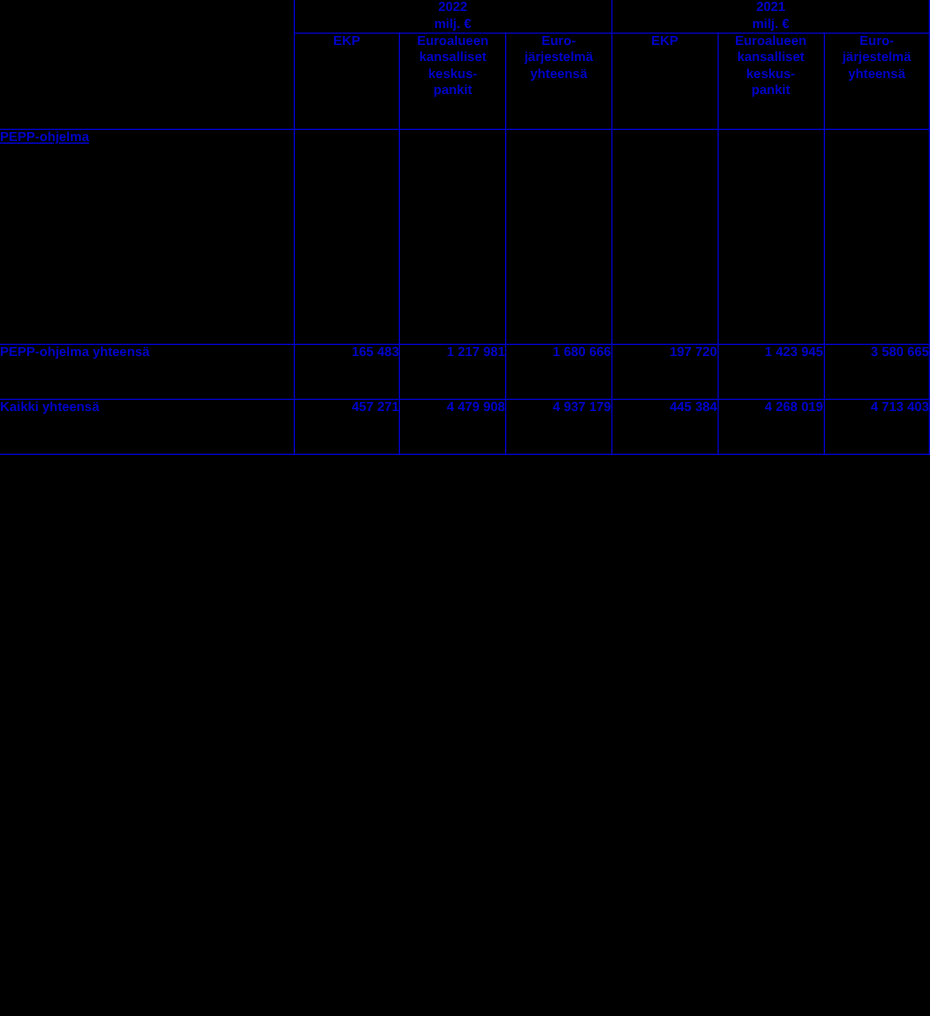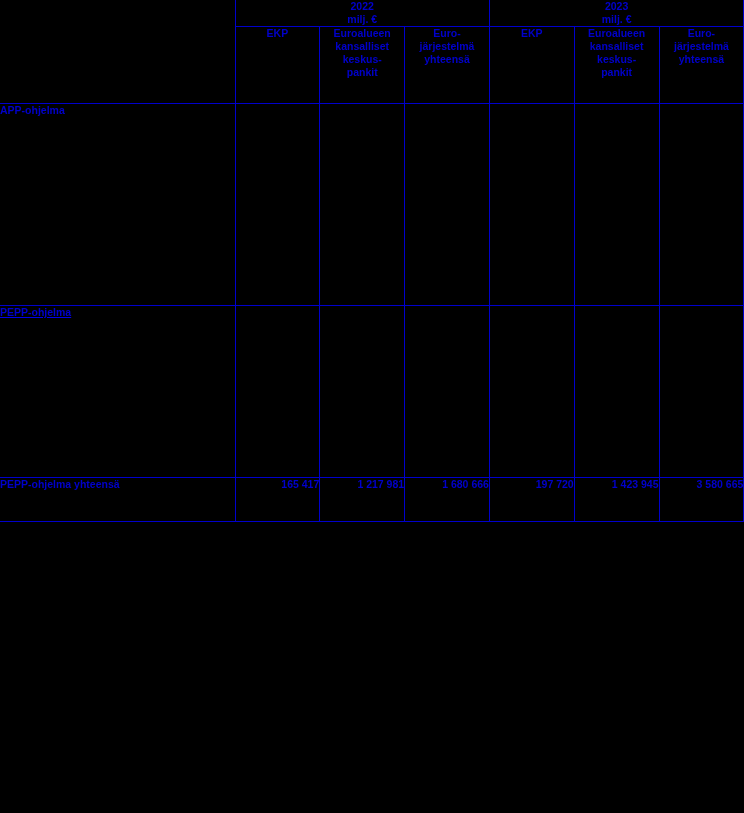--- a/index.html
+++ b/index.html
@@ -89,21 +89,21 @@
       <col class="c-num">
   </colgroup>
   <thead>
     <tr>
       <th></th>
       <th class="year-head vline-l vline-r hline-b" colspan="3">
         <span class="yr">2022</span>
         <span class="unit">milj. €</span>
       </th>
       <th class="year-head vline-r hline-b" colspan="3">
-        <span class="yr">2023</span>
+        <span class="yr">2021</span>
         <span class="unit">milj. €</span>
       </th>
     </tr>
     <tr>
       <th class="hline-b"></th>
 
       <th class="col-head vline-l vline-r hline-b">
         <span>EKP</span>
       </th>
       <th class="col-head vline-r hline-b">
@@ -130,46 +130,46 @@
       <th class="col-head vline-r hline-b">
         <span>Euro-</span>
         <span>järjestelmä</span>
         <span>yhteensä</span>
       </th>
     </tr>
   </thead>
   <tbody>
 
 
-    <tr class="band-b">
-      <td class="rowlabel hline-b">APP-ohjelma</td>
-      <td class="num vline-l vline-r hline-b"></td>
-      <td class="num vline-r hline-b"></td>
-      <td class="num vline-r hline-b"></td>
-      <td class="num vline-r hline-b"></td>
-      <td class="num vline-r hline-b"></td>
-      <td class="num vline-r hline-b"></td>
-    </tr>
 
 
     <tr class="band-c">
       <td class="rowlabel hline-b">PEPP-ohjelma</td>
       <td class="num vline-l vline-r hline-b"></td>
       <td class="num vline-r hline-b"></td>
       <td class="num vline-r hline-b"></td>
       <td class="num vline-r hline-b"></td>
       <td class="num vline-r hline-b"></td>
       <td class="num vline-r hline-b"></td>
     </tr>
 
     <tr class="tot-row">
       <td class="rowlabel hline-b">PEPP-ohjelma yhteensä</td>
-      <td class="num vline-l vline-r hline-b">165 417</td>
+      <td class="num vline-l vline-r hline-b">165 483</td>
       <td class="num vline-r hline-b">1 217 981</td>
       <td class="num vline-r hline-b">1 680 666</td>
       <td class="num vline-r hline-b">197 720</td>
       <td class="num vline-r hline-b">1 423 945</td>
       <td class="num vline-r hline-b">3 580 665</td>
     </tr>
 
+    <tr class="tot-row">
+      <td class="rowlabel hline-b">Kaikki yhteensä</td>
+      <td class="num vline-l vline-r hline-b">457 271</td>
+      <td class="num vline-r hline-b">4 479 908</td>
+      <td class="num vline-r hline-b">4 937 179</td>
+      <td class="num vline-r hline-b">445 384</td>
+      <td class="num vline-r hline-b">4 268 019</td>
+      <td class="num vline-r hline-b">4 713 403</td>
+    </tr>
 
   </tbody>
 </table>
 
 </body></html>

